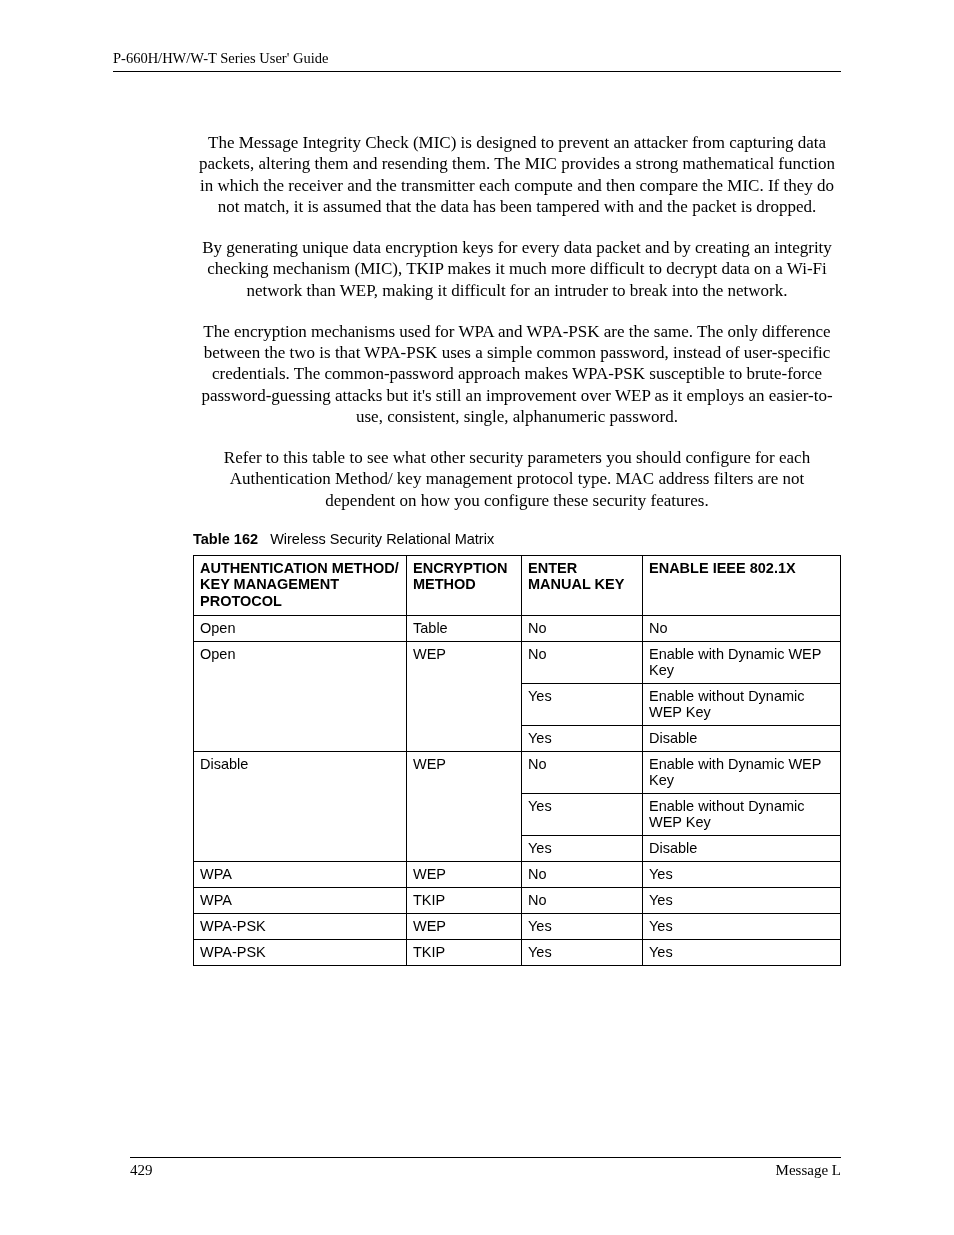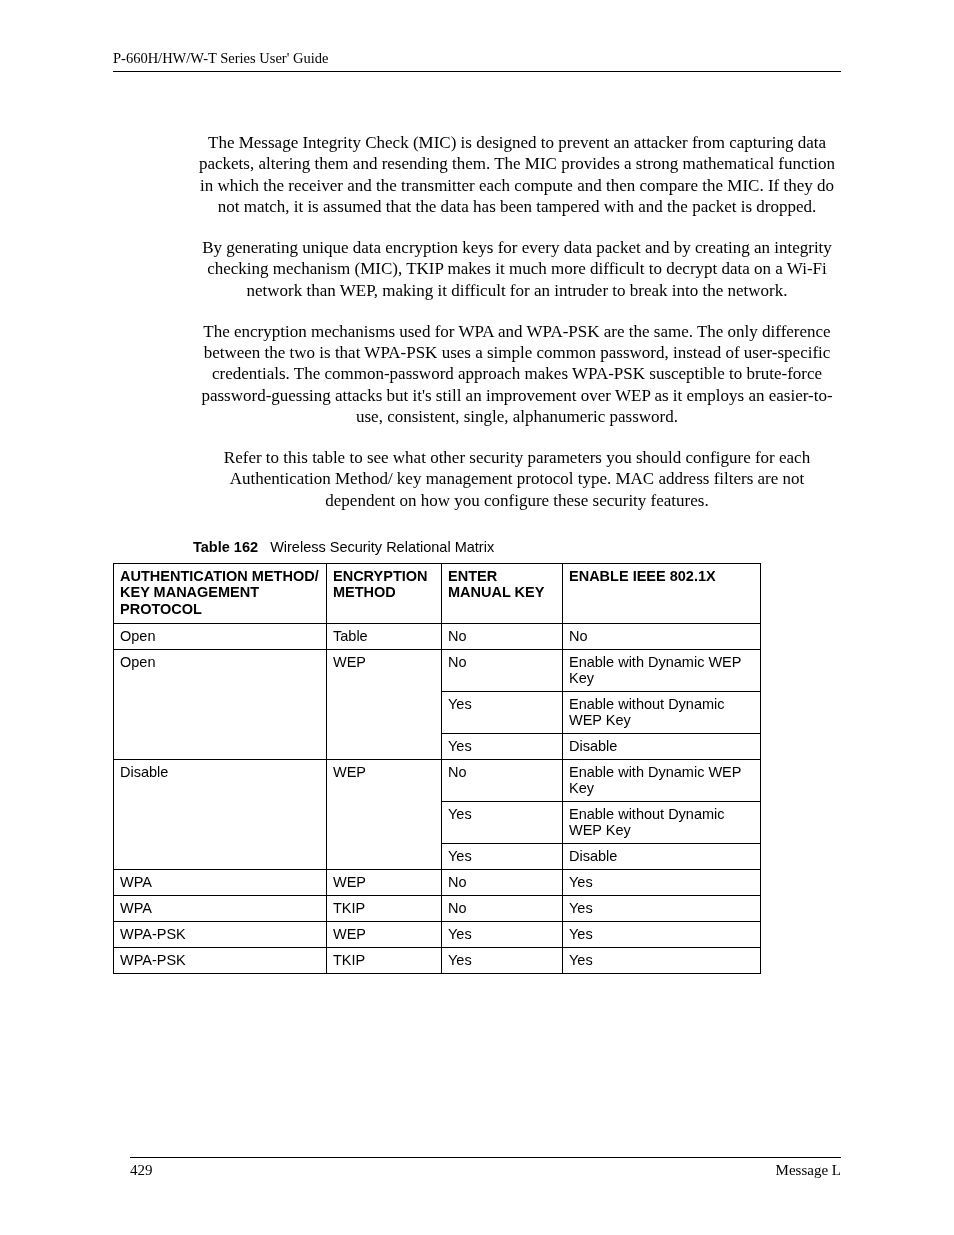--- a/index.html
+++ b/index.html
@@ -37,27 +37,28 @@
     font-family: Arial, Helvetica, sans-serif;
     font-weight: bold;
     font-size: 25px;
     margin-top: 42px;
     margin-bottom: 26px;
   }
   .table-caption {
     margin-left: 80px;
     font-family: Arial, Helvetica, sans-serif;
     font-size: 14.5px;
-    margin-top: 28px;
+    margin-top: 20px;
     margin-bottom: 8px;
   }
   .table-caption .bold {
     font-weight: bold;
   }
   table.matrix {
+    margin-left: 80px;
     border-collapse: collapse;
     font-family: Arial, Helvetica, sans-serif;
     font-size: 14.5px;
     width: 648px;
   }
   table.matrix th, table.matrix td {
     border: 1px solid #000;
     padding: 4px 6px 5px 6px;
     text-align: left;
     vertical-align: top;

